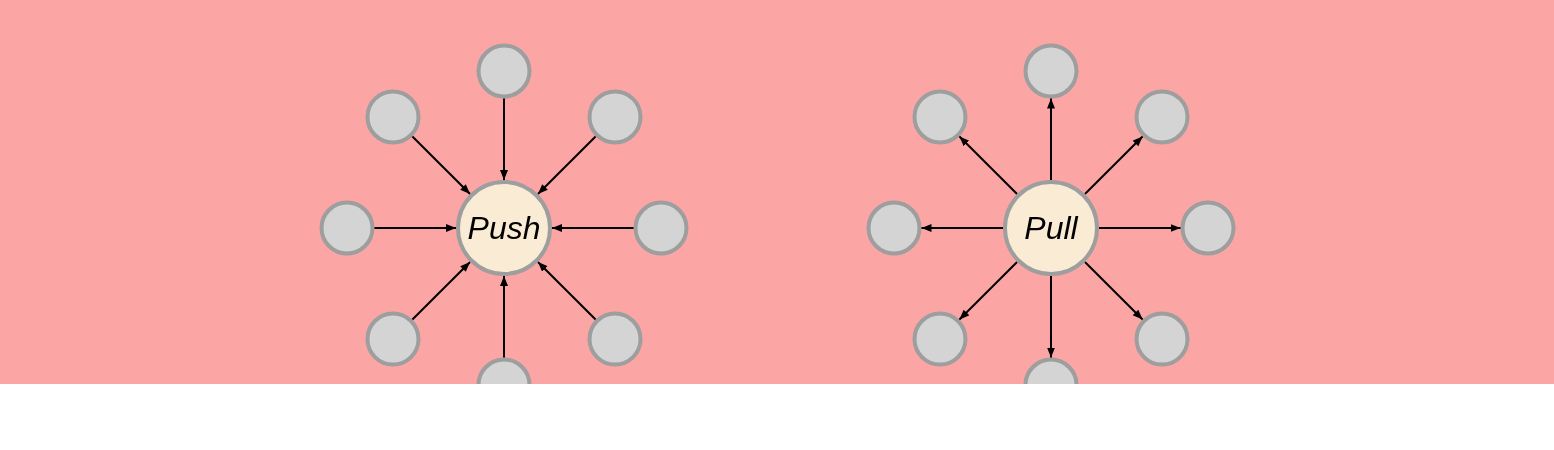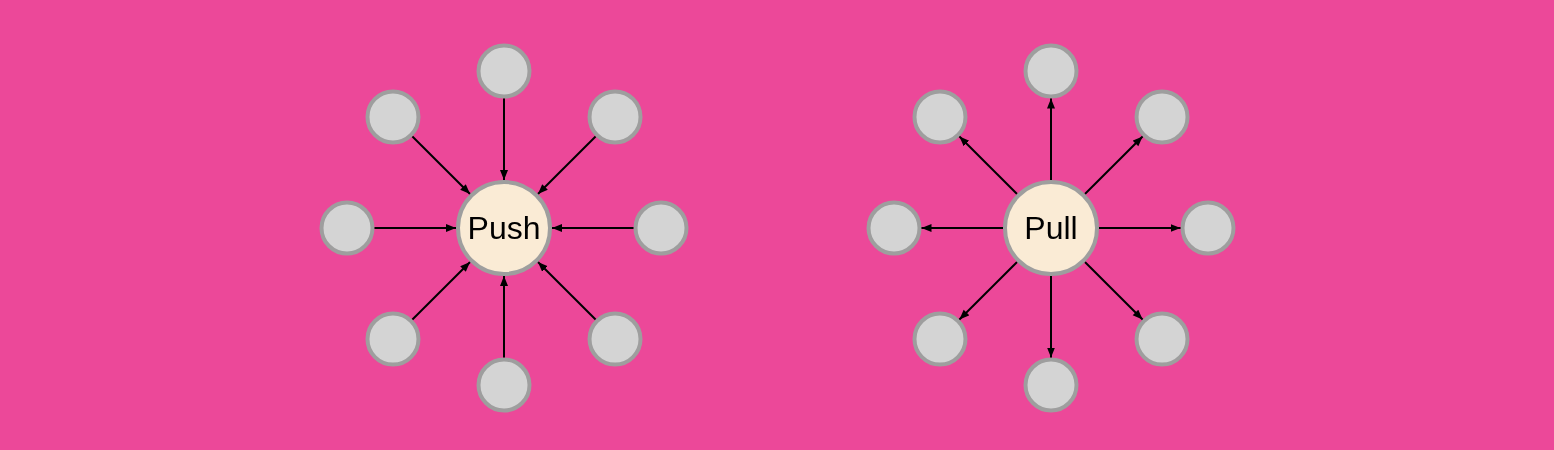--- a/index.html
+++ b/index.html
@@ -4,23 +4,24 @@
 <style>
   html, body {
     margin: 0;
     padding: 0;
     background: #ffffff;
     font-family: "Liberation Sans", "DejaVu Sans", sans-serif;
   }
   .canvas {
     position: relative;
     width: 1554px;
-    height: 450px;
-    background: #ec4899;
+    height: 384px;
+    background: #fca5a5;
     overflow: hidden;
+    font-style: italic;
   }
   svg { display: block; }
   .hub-label {
     font-family: "Liberation Sans", "DejaVu Sans", sans-serif;
     font-size: 32px;
     font-weight: 400;
   }
 </style>
 </head>
 <body>

